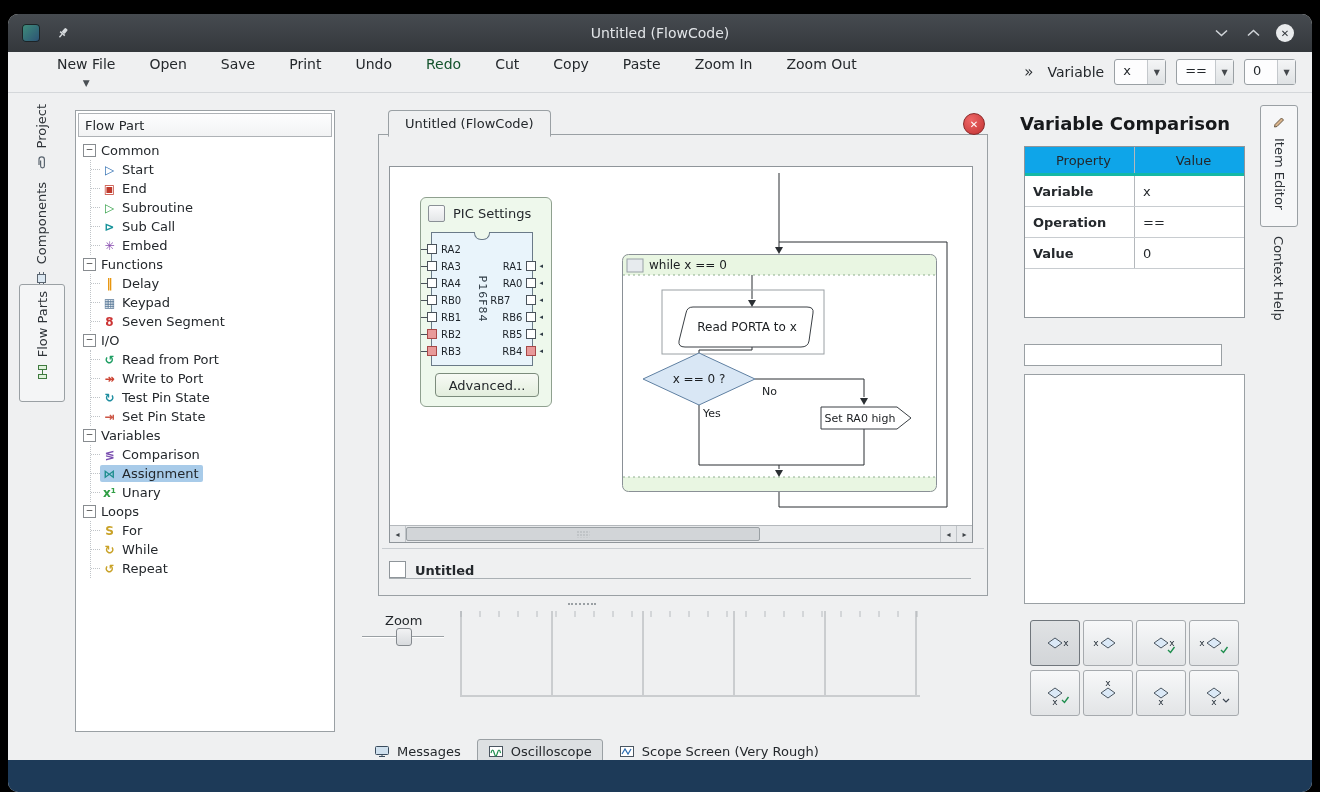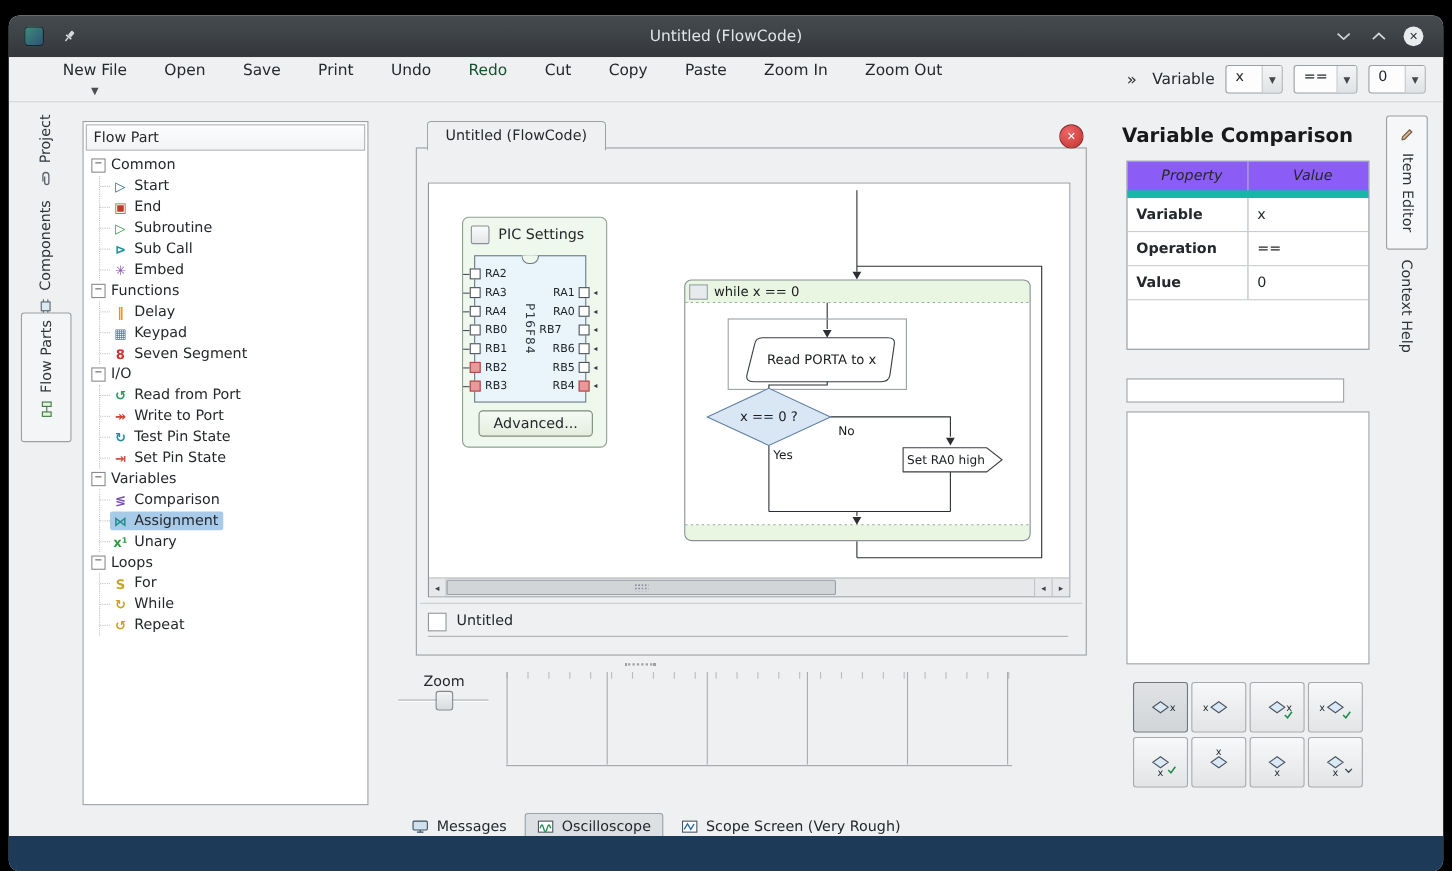--- a/index.html
+++ b/index.html
@@ -97,40 +97,40 @@
     background:#e6e8ea;}
   .sbtn.l{border-right:1px solid #c0c4c8;}
   .sbtn.r{border-left:1px solid #c0c4c8;}
   .sthumb{width:352px;background:#d2d5d8;border:1px solid #9aa0a4;border-radius:2px;margin:1px 0;position:relative;}
   .sthumb::after{content:"";position:absolute;left:50%;top:50%;width:13px;height:7px;
     transform:translate(-50%,-50%);
     background-image:radial-gradient(#8a8f94 38%,transparent 42%);background-size:3px 3px;}
   .strack{flex:1;}
   .paneline{position:absolute;left:3px;right:3px;top:413px;border-top:1px solid #c8ccd0;}
   .namerow{position:absolute;left:10px;top:422px;width:582px;height:21px;border-bottom:1px solid #aab0b4;
-    display:flex;align-items:flex-start;gap:9px;font-size:13px;}
+    display:flex;align-items:flex-end;gap:9px;font-size:13px;font-weight:bold;}
   .namebox{width:15px;height:15px;border:1px solid #8f959a;background:#fff;flex:0 0 15px;}
 
   
   .dotshandle{position:absolute;left:560px;top:589px;width:28px;border-top:2px dotted #9aa0a4;}
   #zoomlbl{position:absolute;left:377px;top:599px;font-size:13px;}
   .slider-track{position:absolute;left:354px;top:622px;width:82px;height:0;
     border-top:1px solid #9aa0a4;border-bottom:1px solid #fff;}
   .slider-handle{position:absolute;left:388px;top:614px;width:14px;height:16px;border:1px solid #84898e;
     border-radius:3px;background:linear-gradient(#f2f3f4,#d8dbde);}
   #ruler{position:absolute;left:452px;top:597px;width:462px;height:86px;}
   #btabs{position:absolute;left:356px;top:689px;display:flex;align-items:center;gap:6px;margin-top:36px;}
   .btab{display:flex;align-items:center;gap:7px;padding:4px 10px;font-size:13px;}
   .btab.active{border:1px solid #9aa0a4;background:#dde0e2;border-radius:3px;}
 
   
   .rp-title{position:absolute;left:1012px;top:99px;font-size:18px;font-weight:bold;color:#17191b;}
   #ptable{position:absolute;left:1016px;top:132px;width:219px;height:170px;border:1px solid #8f959a;background:#fff;}
   .prow{display:grid;grid-template-columns:110px 1fr;}
-  .phead{background:#8b5cf6;border-bottom:7px solid #14b8a6;height:26px;font-style:italic;}
+  .phead{background:#0ea5e9;border-bottom:3px solid #14b8a6;height:26px;}
   .phead .pc{display:flex;align-items:center;justify-content:center;font-size:13px;}
   .pbody .prow{height:30px;border-bottom:1px solid #c8ccd0;}
   .pc{display:flex;align-items:center;padding-left:8px;font-size:13px;}
   .pc.k{font-weight:bold;}
   .pc.b{border-right:1px solid #b4b8bc;}
   #rinput{position:absolute;left:1016px;top:330px;width:188px;height:20px;border:1px solid #9aa0a4;
     background:#fff;font-size:13px;padding:0 4px;font-family:inherit;}
   #rlist{position:absolute;left:1016px;top:360px;width:219px;height:228px;border:1px solid #9aa0a4;background:#fff;}
   #cmpgrid{position:absolute;left:1022px;top:606px;display:grid;grid-template-columns:repeat(4,50px);
     grid-auto-rows:46px;gap:4px 3px;}

